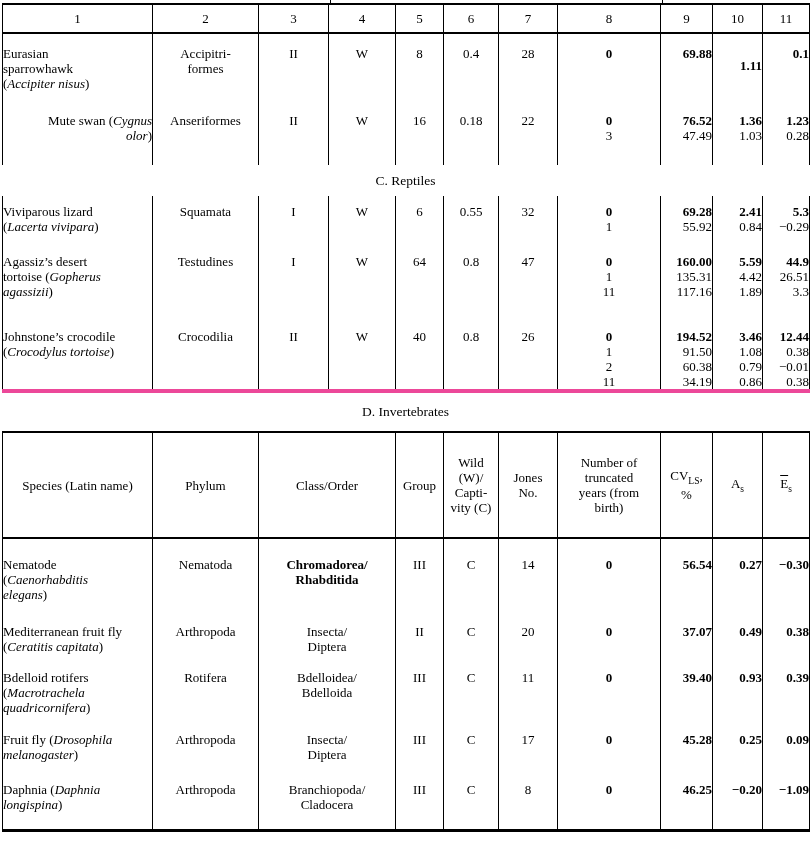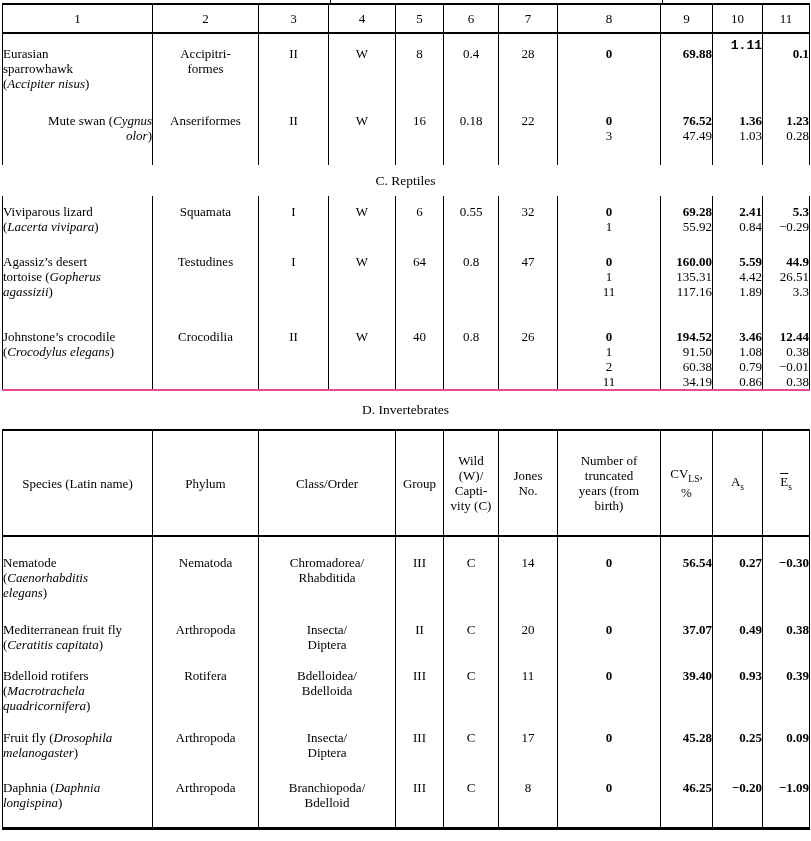--- a/index.html
+++ b/index.html
@@ -5,21 +5,21 @@
   * { margin:0; padding:0; box-sizing:border-box; }
   html,body { background:#fff; }
   body { width:811px; font-family:"Liberation Serif","DejaVu Serif",serif; color:#000; }
   .page { position:relative; width:811px; height:841px; background:#fff; overflow:hidden; }
   .tick { position:absolute; top:0; width:1px; height:4px; background:#000; }
   .grid { border-collapse:collapse; table-layout:fixed; width:807px; margin-left:2px; }
   .grid td { border-left:1px solid #000; border-right:1px solid #000; vertical-align:top;
              font-size:13px; line-height:15px; padding:0; overflow:hidden; }
   .t-top { border-top:2px solid #000; margin-top:3px; }
   .numrow td { height:29px; border-bottom:2px solid #000; text-align:center; vertical-align:middle; }
-  .t-rep { border-bottom:2px solid #ec4899; }
+  .t-rep { border-bottom:4px solid #ec4899; }
   .t-inv { border-top:2px solid #000; border-bottom:3px solid #000; }
   .hrow td { border-bottom:2px solid #000; text-align:center; vertical-align:middle; line-height:15px; }
   .c { text-align:center; }
   .species { text-align:left; padding-left:4px; padding-right:3px; }
   .r9  { text-align:right; padding-right:9px; }
   .r10 { text-align:right; padding-right:14px; }
   .r11 { text-align:right; padding-right:5px; }
   .b { font-weight:700; }
   .it { font-style:italic; }
   .cvcell { position:relative; }
@@ -91,21 +91,21 @@
           <td class="c" style="padding-top: 12px;">
             <div>28</div>
           </td>
           <td class="c" style="padding-top: 12px;">
             <div class="b">0</div>
           </td>
           <td class="r9 cvcell" style="padding-top: 12px;">
             <div class="cvbg" style="background: rgb(201, 201, 201); top: 8px; bottom: 0px;"></div>
             <div class="b">69.88</div>
           </td>
-          <td class="r10" style="padding-top: 4px; font-family: Liberation Mono, monospace;">
+          <td class="r10" style="padding-top: 24px;">
             <div class="b">1.11</div>
           </td>
           <td class="r11" style="padding-top: 12px;">
             <div class="b">0.1</div>
           </td>
         </tr>
         <tr style="height: 55px;">
           <td class="species" style="padding-top: 3px; text-align: right;">
             <div><span>Mute swan (</span><span class="it">Cygnus</span></div>
             <div><span class="it">olor</span><span>)</span></div>
@@ -249,21 +249,21 @@
           </td>
           <td class="r11" style="padding-top: 3px;">
             <div class="b">44.9</div>
             <div>26.51</div>
             <div>3.3</div>
           </td>
         </tr>
         <tr style="height: 62px;">
           <td class="species" style="padding-top: 1px;">
             <div><span>Johnstone’s crocodile</span></div>
-            <div><span>(</span><span class="it">Crocodylus elegans</span><span>)</span></div>
+            <div><span>(</span><span class="it">Crocodylus tortoise</span><span>)</span></div>
           </td>
           <td class="c" style="padding-top: 1px;">
             <div>Crocodilia</div>
           </td>
           <td class="c" style="padding-top: 1px;">
             <div>II</div>
           </td>
           <td class="c" style="padding-top: 1px;">
             <div>W</div>
           </td>
@@ -337,21 +337,21 @@
     <tbody id="tbInv">
         <tr style="height: 79px;">
           <td class="species" style="padding-top: 18px;">
             <div><span>Nematode</span></div>
             <div><span>(</span><span class="it">Caenorhabditis</span></div>
             <div><span class="it">elegans</span><span>)</span></div>
           </td>
           <td class="c" style="padding-top: 18px;">
             <div>Nematoda</div>
           </td>
-          <td class="c" style="padding-top: 18px;">
+          <td class="c" style="padding-top: 18px; font-weight: bold;">
             <div>Chromadorea/</div>
             <div>Rhabditida</div>
           </td>
           <td class="c" style="padding-top: 18px;">
             <div>III</div>
           </td>
           <td class="c" style="padding-top: 18px;">
             <div>C</div>
           </td>
           <td class="c" style="padding-top: 18px;">
@@ -480,21 +480,21 @@
         <tr style="height: 54px;">
           <td class="species" style="padding-top: 6px;">
             <div><span>Daphnia (</span><span class="it">Daphnia</span></div>
             <div><span class="it">longispina</span><span>)</span></div>
           </td>
           <td class="c" style="padding-top: 6px;">
             <div>Arthropoda</div>
           </td>
           <td class="c" style="padding-top: 6px;">
             <div>Branchiopoda/</div>
-            <div>Bdelloid</div>
+            <div>Cladocera</div>
           </td>
           <td class="c" style="padding-top: 6px;">
             <div>III</div>
           </td>
           <td class="c" style="padding-top: 6px;">
             <div>C</div>
           </td>
           <td class="c" style="padding-top: 6px;">
             <div>8</div>
           </td>

